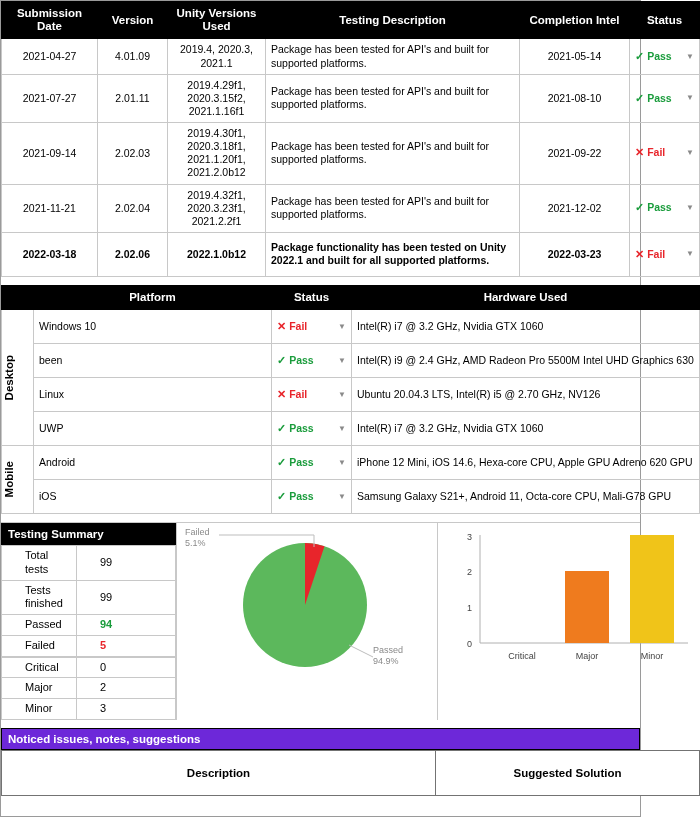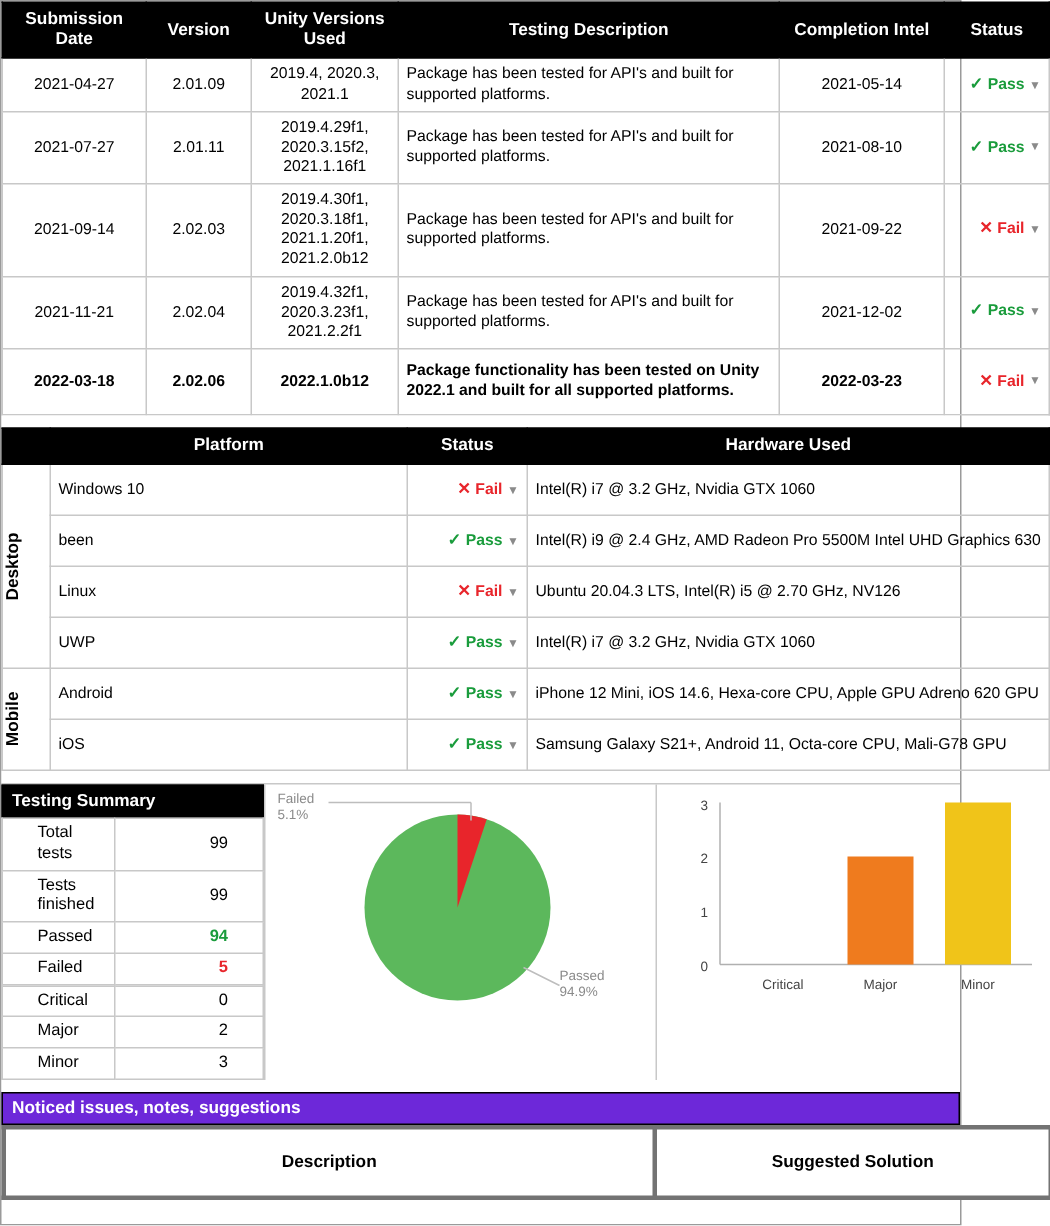--- a/index.html
+++ b/index.html
@@ -44,21 +44,21 @@
     vertical-align: middle;
     font-size: 10.5px;
     line-height: 1.25;
   }
   .c { text-align: center; }
   .pass { color: #1a9c3c; font-weight: bold; }
   .fail { color: #e8252b; font-weight: bold; }
   .bold { font-weight: bold; }
   .status-cell {
     position: relative;
-    text-align: right;
+    text-align: left;
     padding-right: 16px;
   }
   .caret {
     position: absolute;
     right: 5px;
     top: 50%;
     transform: translateY(-50%);
     color: #8a8a8a;
     font-size: 8px;
     line-height: 1;
@@ -105,37 +105,37 @@
   .sum-right { flex: 1 1 auto; border-left: 1px solid #c8c8c8; position: relative; }
   .sec-hdr {
     background: #000000;
     color: #ffffff;
     font-weight: bold;
     font-size: 11.5px;
     padding: 4px 6px;
     border: 1px solid #000;
   }
   .sum-left table td { font-size: 11px; padding: 3px 23px; }
-  .num { text-align: right; width: 52px; }
+  .num { text-align: left; width: 52px; }
 
   .notes-hdr {
     background: #6d28d9;
     color: #fff;
     font-weight: bold;
     font-size: 11.5px;
     padding: 4px 6px;
     border: 1px solid #000;
   }
   .t-notes col.n1 { width: 434px; }
   .t-notes col.n2 { width: 264px; }
   .t-notes th {
     font-weight: bold;
     font-size: 11.5px;
     padding: 16px;
-    border: 3px solid #737373;
+    border: 1px solid #737373;
     background: #fff;
   }
   code, .mono {
     font-family: "Liberation Mono", monospace;
     font-size: 10px;
   }
   .pie-label {
     position: absolute;
     font-size: 9px;
     color: #8a8a8a;
@@ -162,21 +162,21 @@
       <th>Submission Date</th>
       <th>Version</th>
       <th>Unity Versions Used</th>
       <th>Testing Description</th>
       <th>Completion Intel</th>
       <th>Status</th>
     </tr>
 
     <tr style="height:34px">
       <td class="c">2021-04-27</td>
-      <td class="c">2.01.09</td>
+      <td class="c">4.01.09</td>
       <td class="c">2019.4, 2020.3, 2021.1</td>
       <td>Package has been tested for API's and built for supported platforms.</td>
       <td class="c">2021-05-14</td>
       <td class="status-cell">
         <span class="pass"><span class="mark">✓</span> <span>Pass</span></span>
         <span class="caret">▼</span>
       </td>
     </tr>
 
     <tr style="height:40px">

